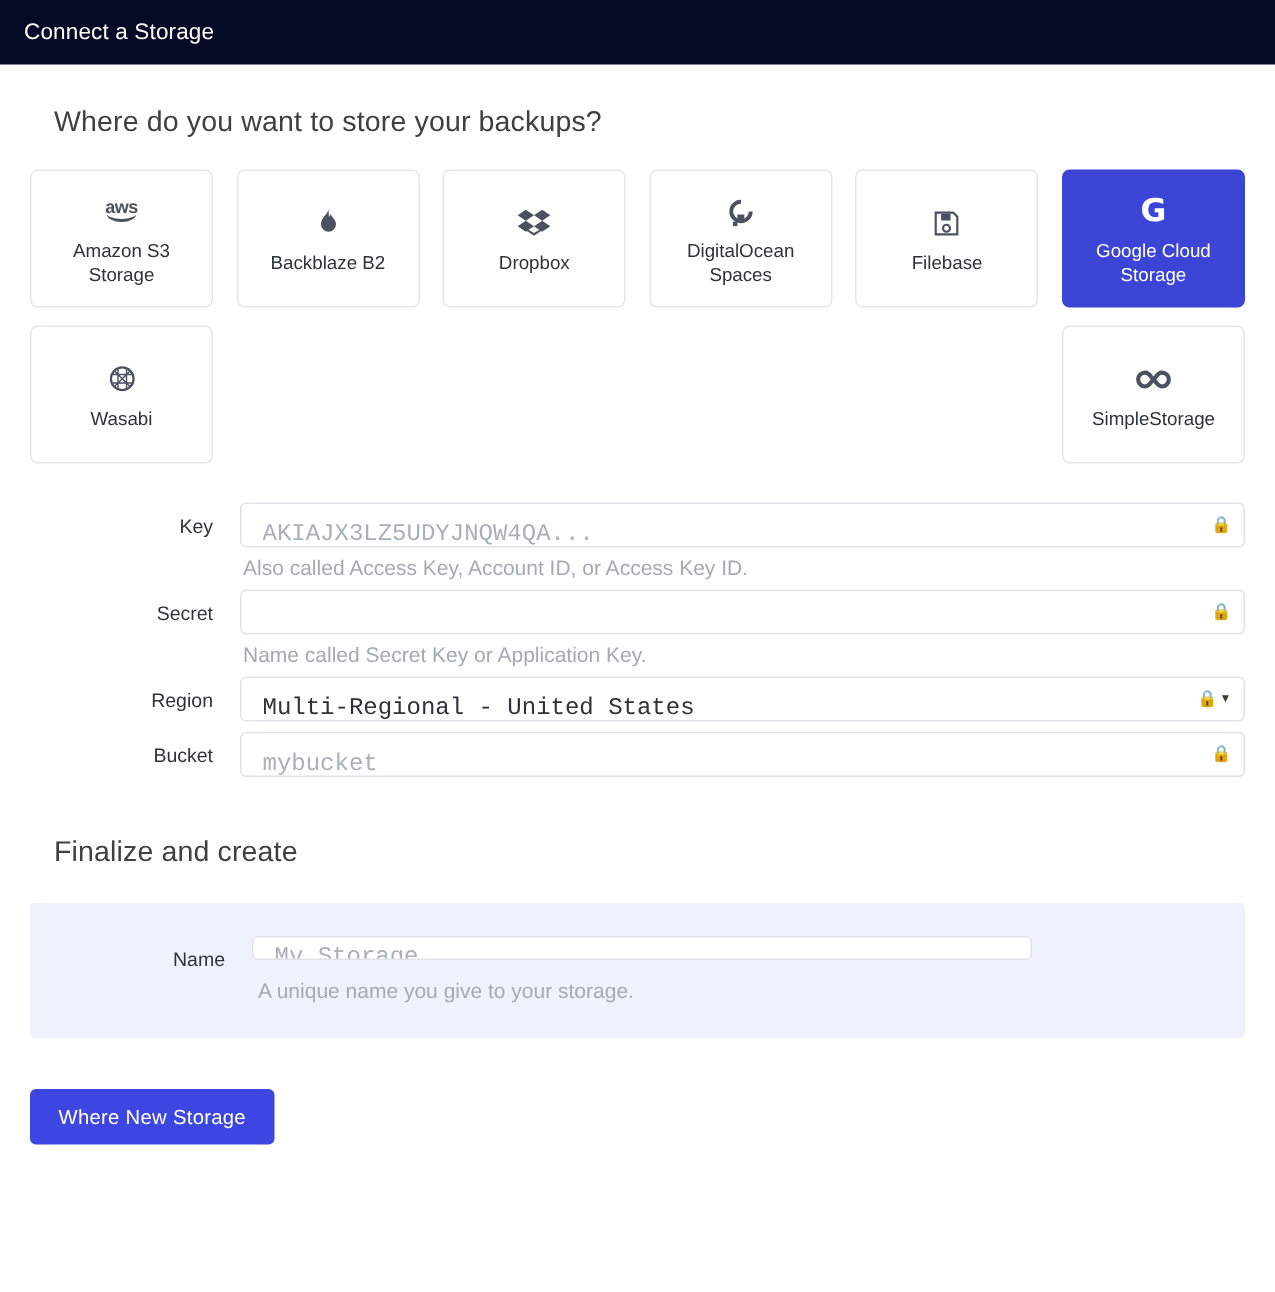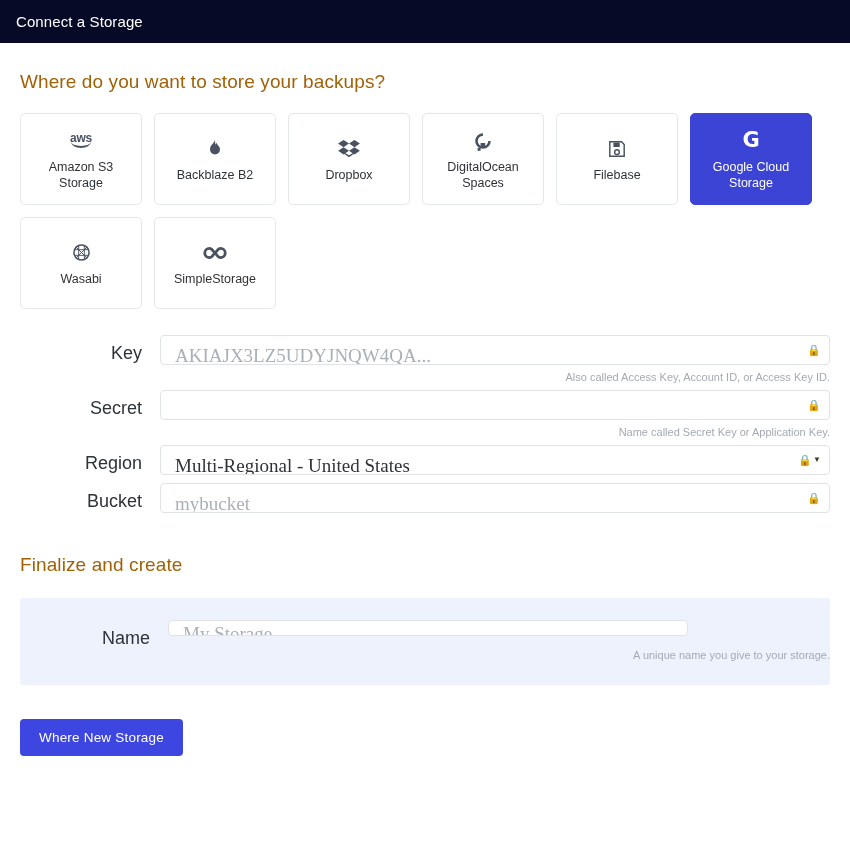--- a/index.html
+++ b/index.html
@@ -26,31 +26,32 @@
     font-size: 15px;
     letter-spacing: .1px;
   }
 
   
   .page { padding: 0 20px; }
 
   .section-title {
     font-size: 19px;
     font-weight: 400;
-    color: #a16207;
-    margin: 28px 0 0 0;
+    color: #404040;
+    margin: 28px 0 0 16px;
     letter-spacing: .1px;
   }
 
   
   .cards {
     display: flex;
     flex-wrap: wrap;
     gap: 12px;
     margin-top: 20px;
+    justify-content: space-between;
   }
   .card {
     width: 122px;
     height: 92px;
     border: 1px solid #e3e6ea;
     border-radius: 5px;
     background: #ffffff;
     display: flex;
     flex-direction: column;
     align-items: center;
@@ -109,55 +110,54 @@
     display: flex;
     align-items: flex-start;
     margin-bottom: 7px;
   }
   .flabel {
     width: 140px;
     flex: 0 0 140px;
     text-align: right;
     padding-right: 18px;
     padding-top: 8px;
-    font-size: 18px;
+    font-size: 13px;
     color: #2e3338;
   }
   .fcontrol { flex: 1 1 auto; }
   .input-wrap { position: relative; }
   .finput {
     width: 100%;
     height: 30px;
     border: 1px solid #dfe3e8;
     border-radius: 4px;
     background: #ffffff;
-    font-family: Liberation Serif, serif;
-    font-size: 19px;
+    font-family: Liberation Mono, monospace;
+    font-size: 16px;
     color: #2e3338;
     padding: 12px 34px 0 14px;
     outline: none;
   }
   .finput::placeholder { color: #a9b0b8; }
   .field-icons {
     position: absolute;
     right: 9px;
     top: 0;
     height: 30px;
     display: flex;
     align-items: center;
     gap: 1px;
     pointer-events: none;
   }
   .lock-icon { font-size: 11px; color: #6b6019; line-height: 11px; }
   .caret-icon { font-size: 8px; color: #3d3d1f; line-height: 8px; }
   .fhint {
-    font-size: 11px;
+    font-size: 14px;
     color: #a4aab2;
     padding: 5px 0 0 2px;
-    text-align: right;
   }
 
   
   .panel {
     background: #eef2fc;
     border-radius: 3px;
     margin-top: 22px;
     padding: 22px 0 24px 0;
   }
   .panel .flabel { width: 148px; flex: 0 0 148px; }

